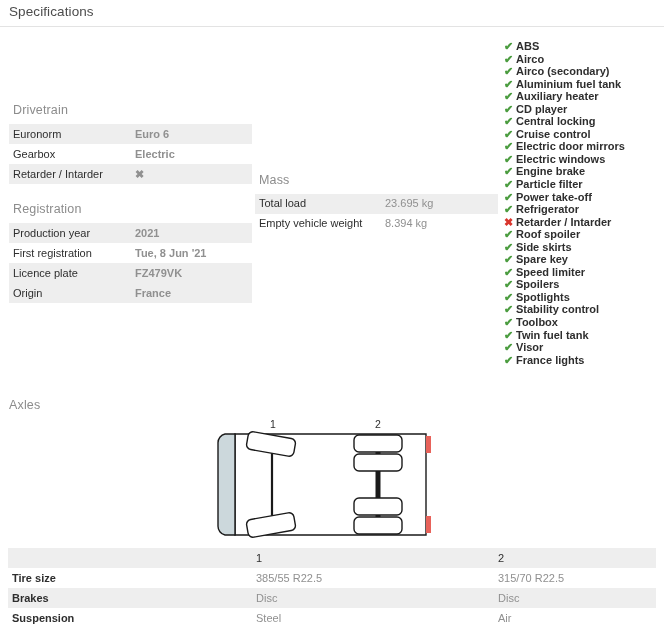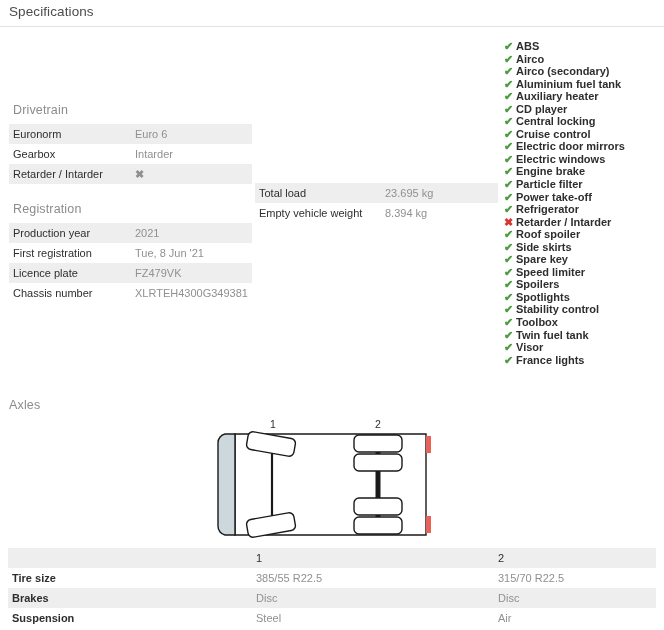--- a/index.html
+++ b/index.html
@@ -58,21 +58,21 @@
     font-size: 11px;
     vertical-align: middle;
     line-height: 13px;
     white-space: nowrap;
     overflow: hidden;
   }
   table.spec tr.stripe td { background: #eeeeee; }
   td.k { font-weight: normal; color: #2e2e2e; width: 50%; }
   td.v { color: #909090; width: 50%; }
   .col-left td.k  { width: 122px; }
-  .col-left td.v  { width: 121px; }
+  .col-left td.v  { width: 121px; font-weight: bold; }
   .col-mid  td.k  { width: 126px; }
   .col-mid  td.v  { width: 117px; }
 
   .mark-x {
     color: #d9352c;
     font-size: 11px;
     font-weight: bold;
   }
 
   .group-gap { height: 18px; }
@@ -155,21 +155,21 @@
     <div class="col-left">
       <div class="group-title">Drivetrain</div>
       <table class="spec">
         <tbody>
           <tr class="stripe">
             <td class="k">Euronorm</td>
             <td class="v">Euro 6</td>
           </tr>
           <tr>
             <td class="k">Gearbox</td>
-            <td class="v">Intarder</td>
+            <td class="v">Electric</td>
           </tr>
           <tr class="stripe">
             <td class="k">Retarder / Intarder</td>
             <td class="v mark-x">✖</td>
           </tr>
         </tbody>
       </table>
 
       <div class="group-gap"></div>
 
@@ -181,29 +181,30 @@
             <td class="v">2021</td>
           </tr>
           <tr>
             <td class="k">First registration</td>
             <td class="v">Tue, 8 Jun '21</td>
           </tr>
           <tr class="stripe">
             <td class="k">Licence plate</td>
             <td class="v">FZ479VK</td>
           </tr>
-          <tr>
-            <td class="k">Chassis number</td>
-            <td class="v">XLRTEH4300G349381</td>
+          <tr class="stripe">
+            <td class="k">Origin</td>
+            <td class="v">France</td>
           </tr>
         </tbody>
       </table>
     </div>
 
     <div class="col-mid">
+      <div class="group-title">Mass</div>
       <table class="spec">
         <tbody>
           <tr class="stripe">
             <td class="k">Total load</td>
             <td class="v">23.695 kg</td>
           </tr>
           <tr>
             <td class="k">Empty vehicle weight</td>
             <td class="v">8.394 kg</td>
           </tr>

